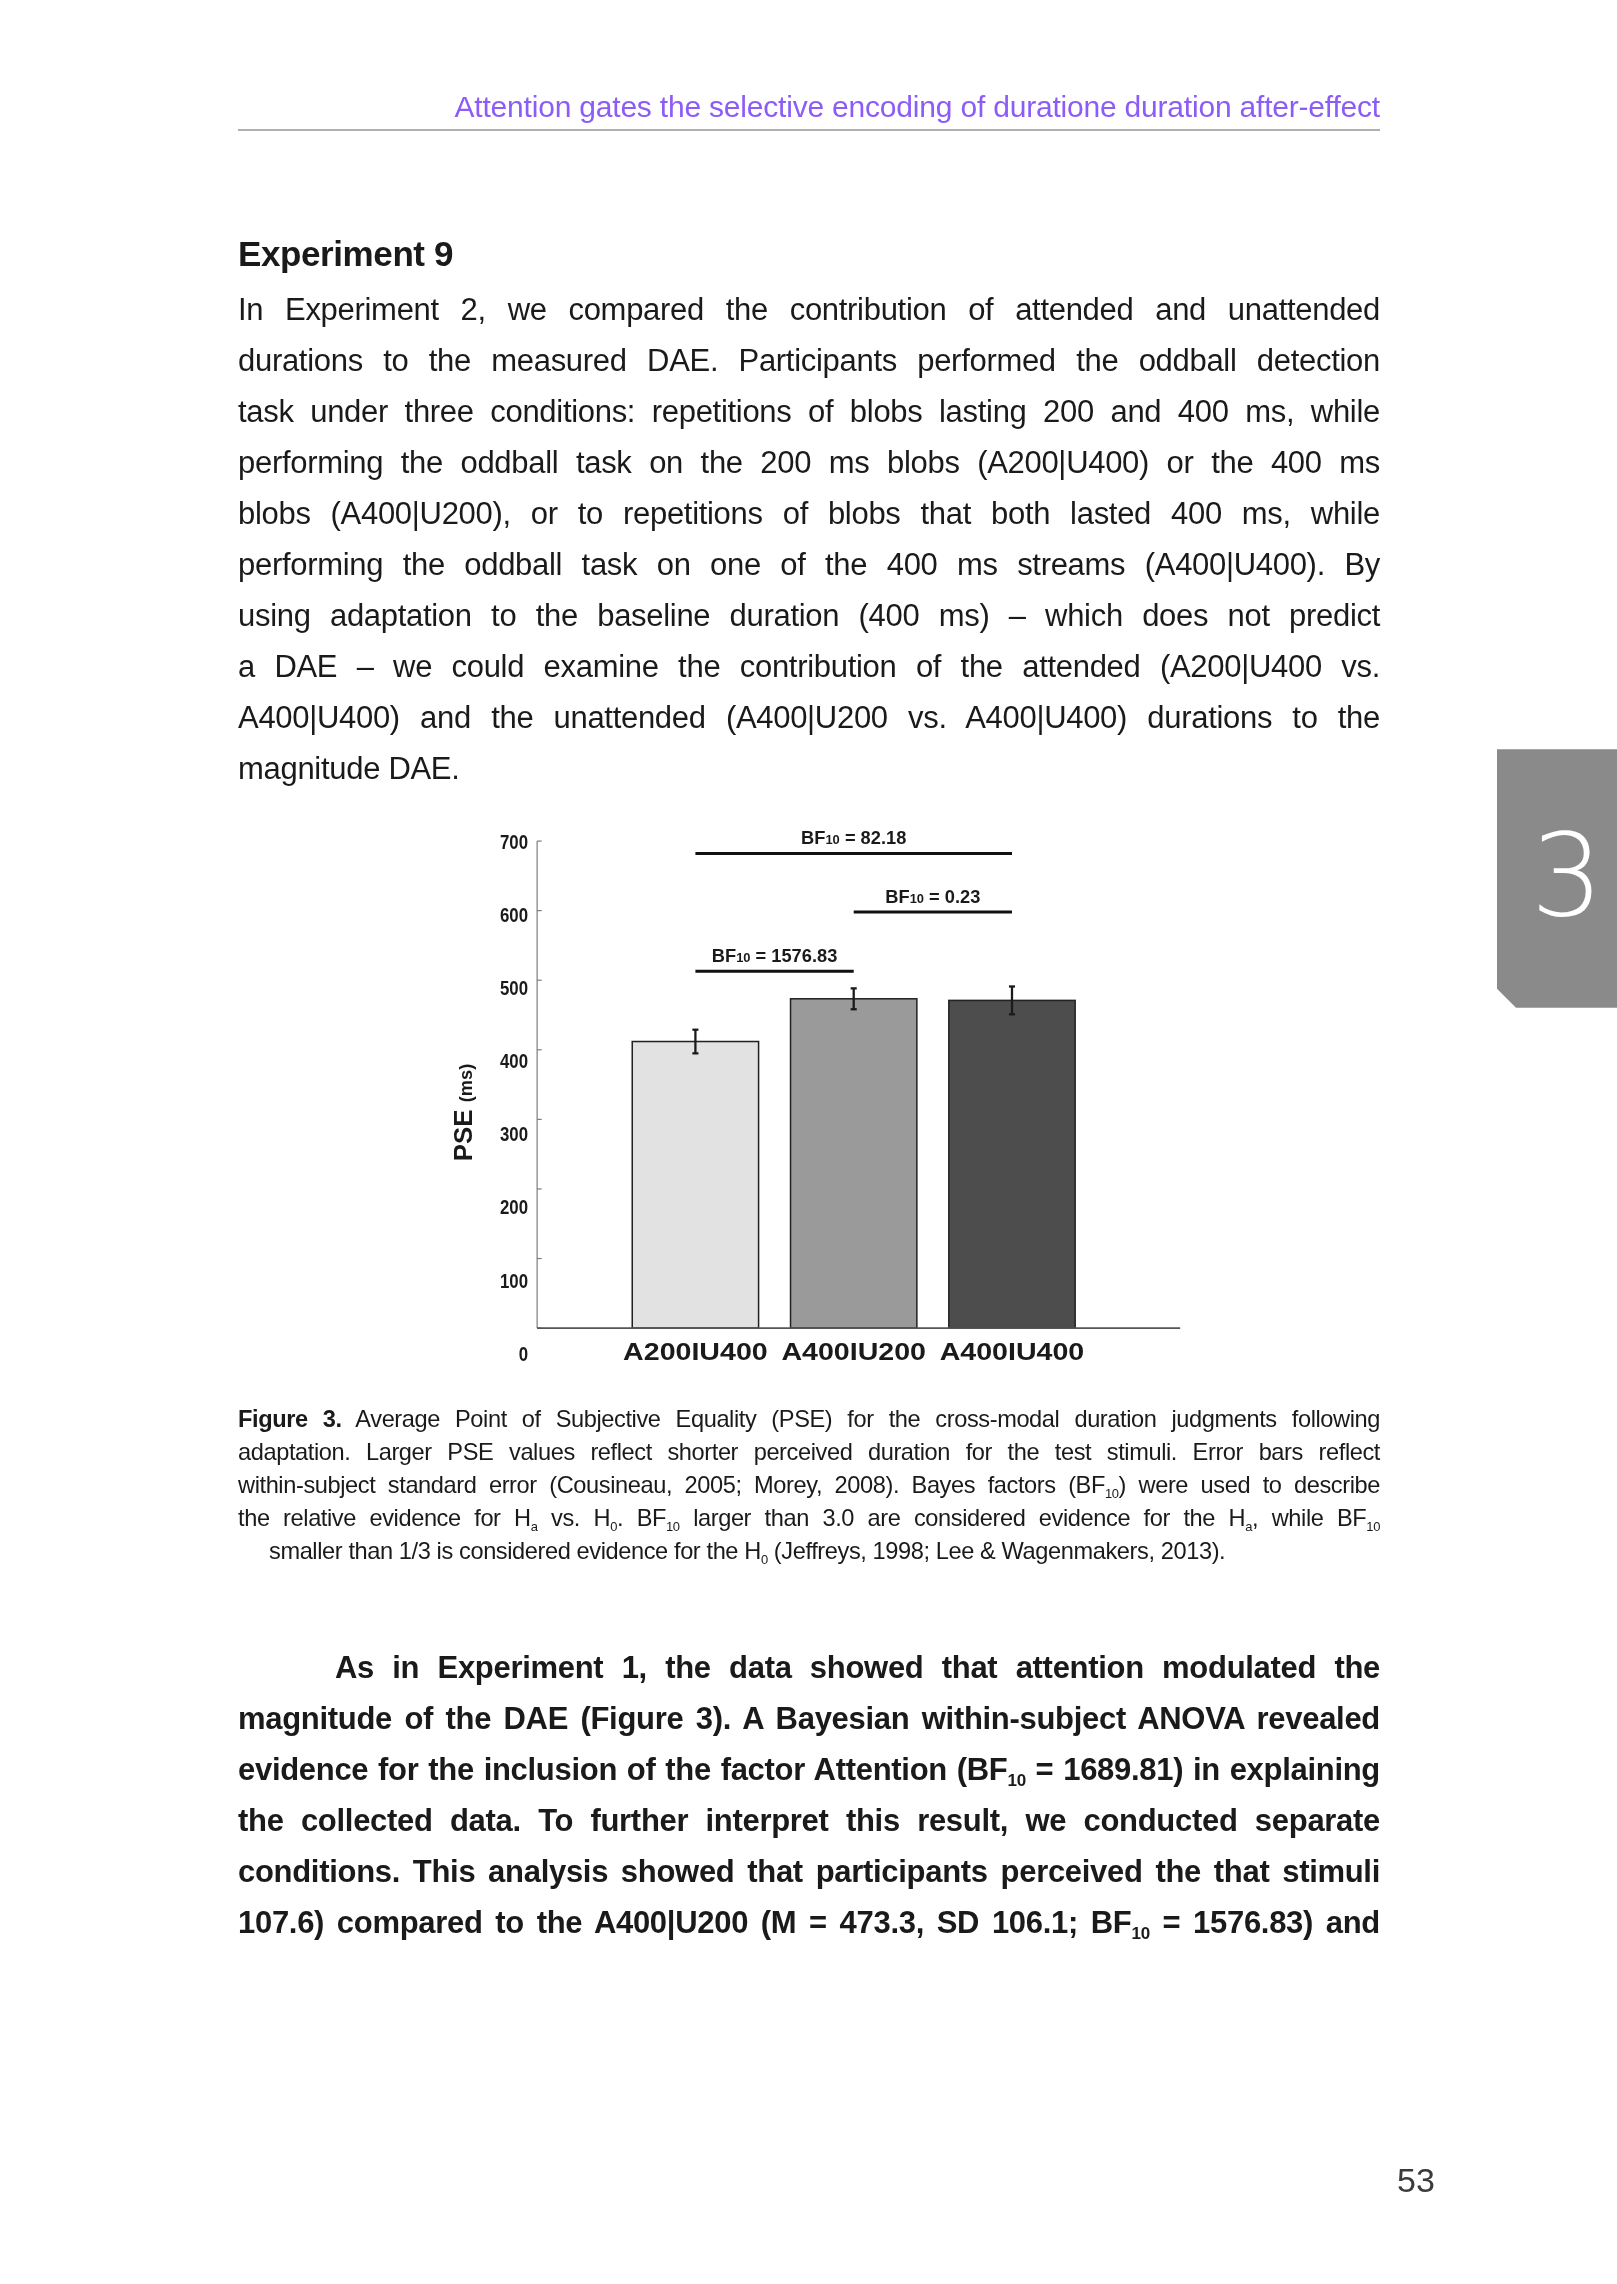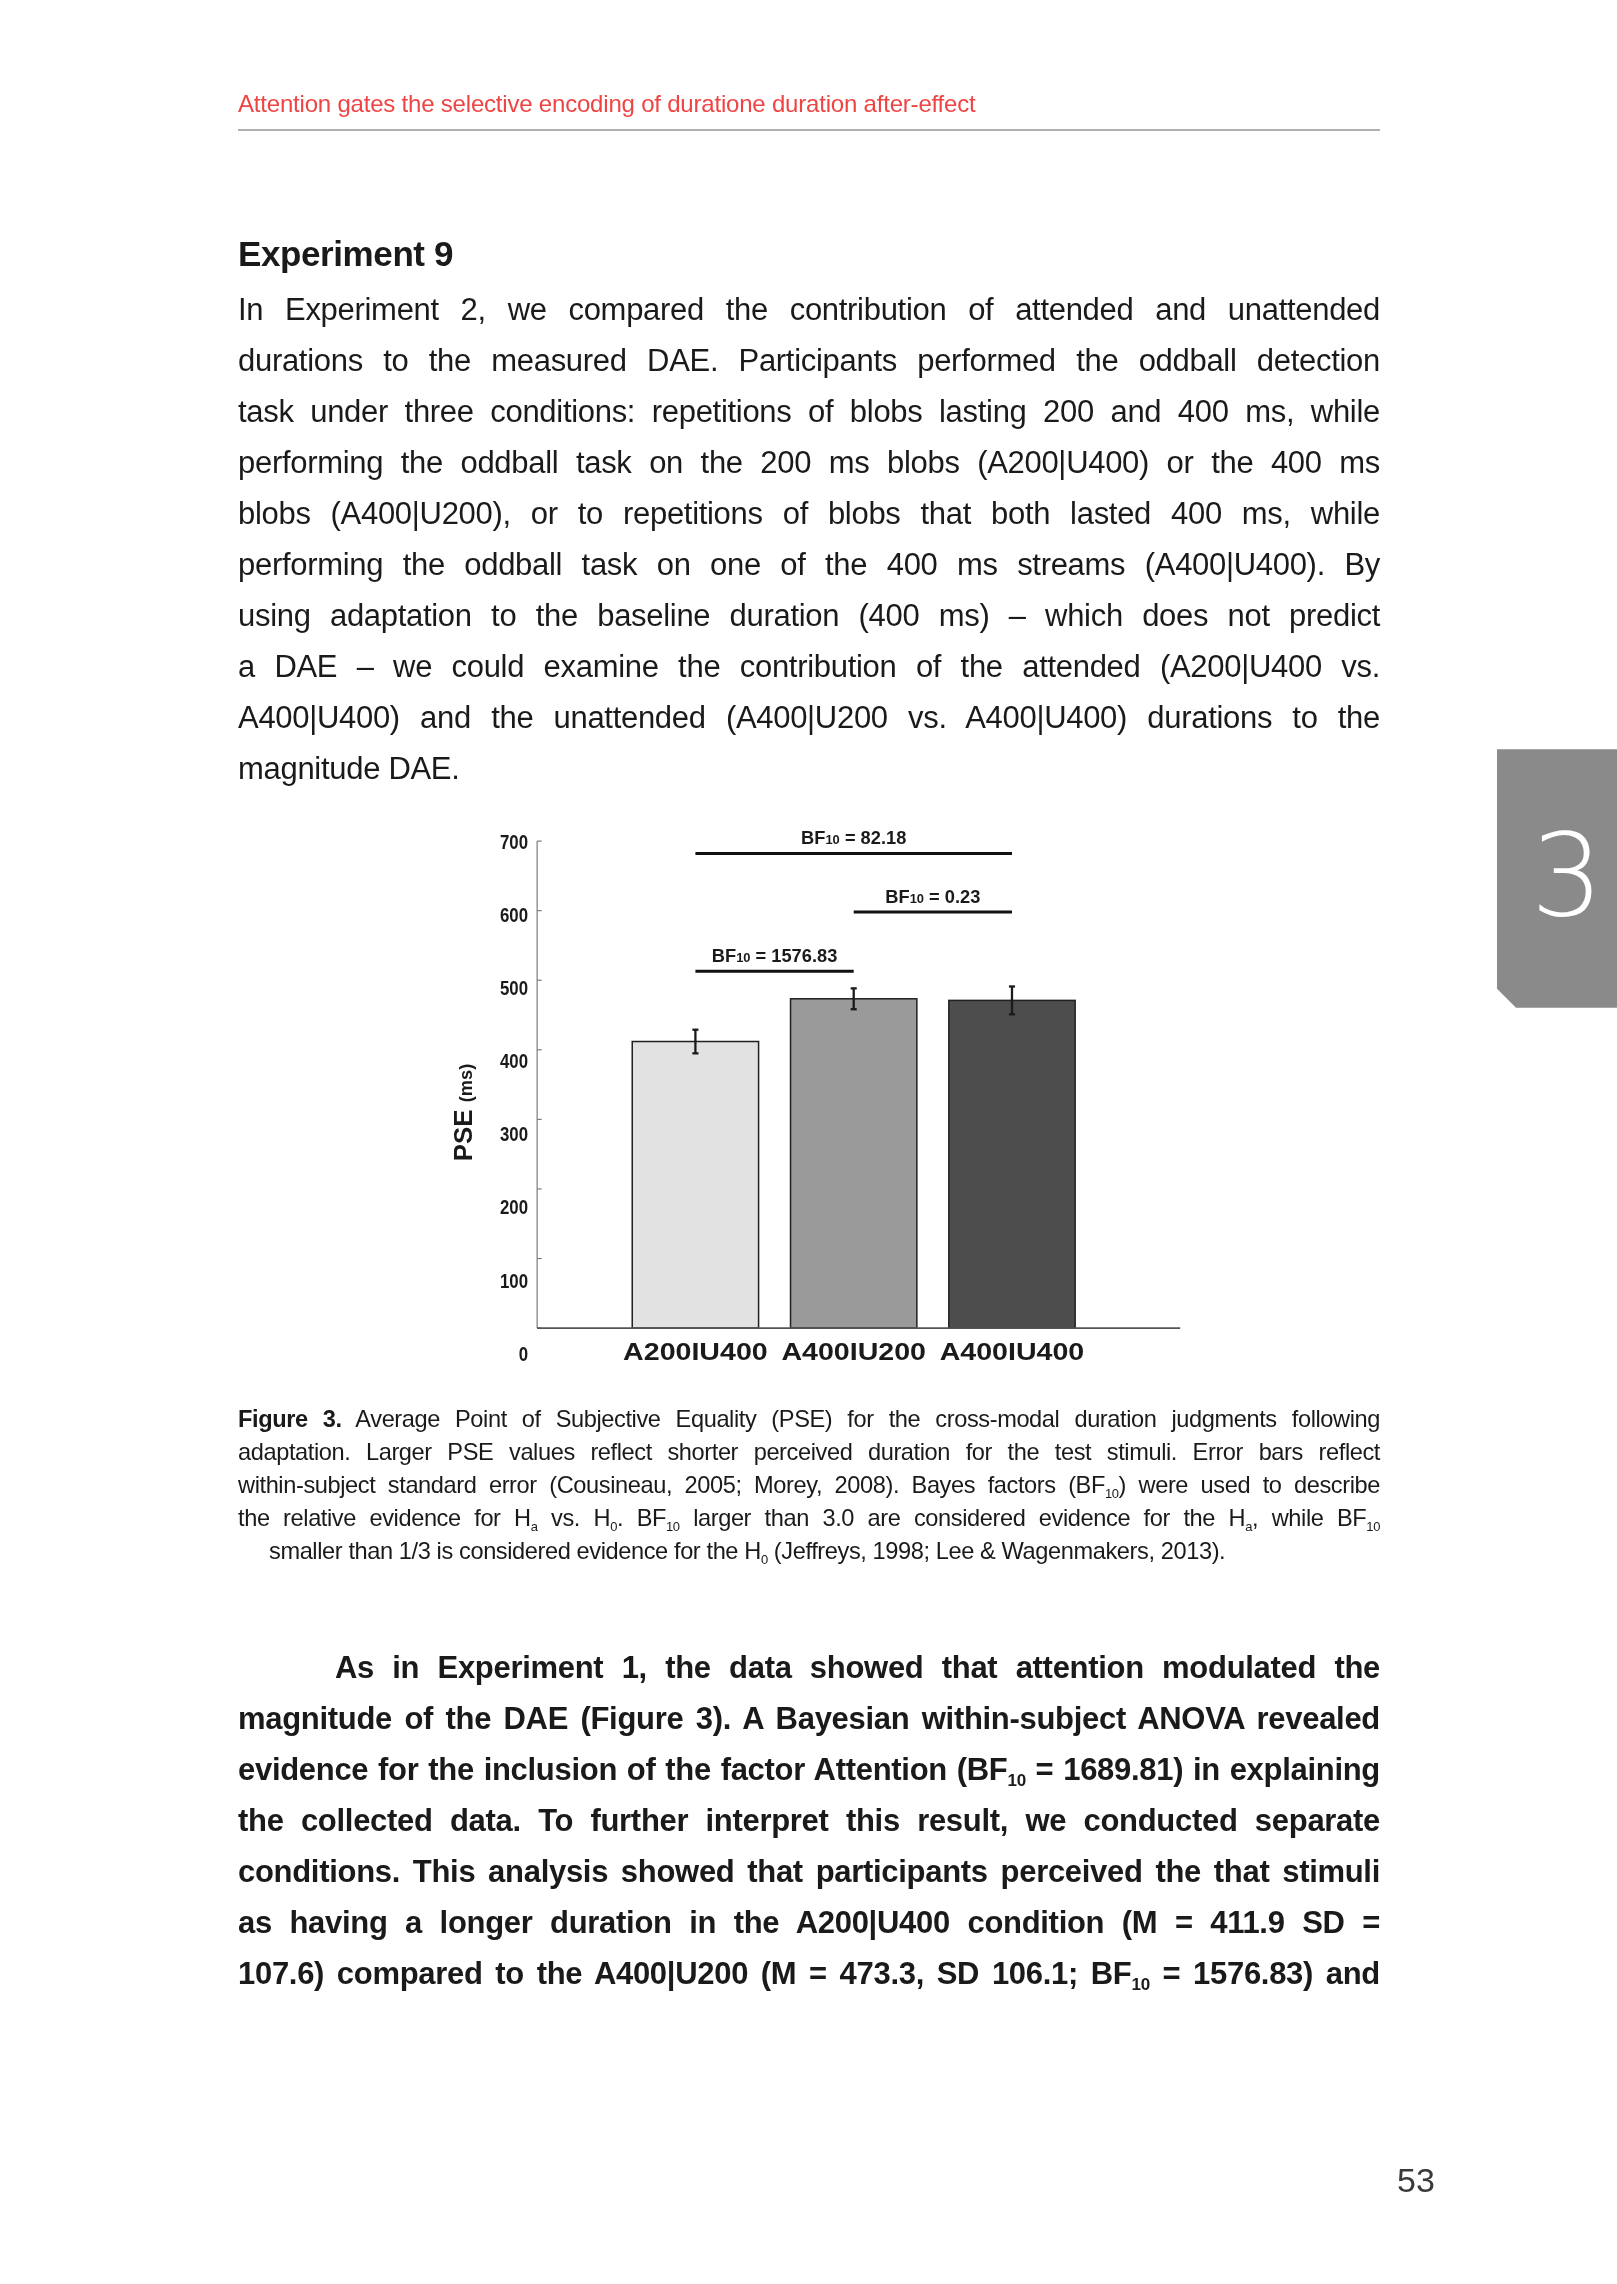--- a/index.html
+++ b/index.html
@@ -1,20 +1,20 @@
 <!DOCTYPE html>
 <html style="font-size:12px"><head>
 <meta charset="utf-8">
 <style>
   html, body { margin: 0; padding: 0; background: #ffffff; }
   body { width: 1618px; height: 2284px; position: relative; overflow: hidden;
          font-family: "Liberation Sans", "DejaVu Sans", sans-serif; color: #1a1a1a; }
 
   .running-header { position: absolute; left: 238px; top: 90px; width: 1142px;
-                    text-align: left; font-size: 24px; color: #ef4444; letter-spacing: -0.2px; }
+                    text-align: right; font-size: 30px; color: #8b5cf6; letter-spacing: -0.2px; }
   .header-rule { position: absolute; left: 238px; top: 129px; width: 1142px; height: 1.5px; background: #b0b0b0; }
 
   .section-heading { position: absolute; left: 238px; top: 234px; font-size: 35px; font-weight: bold;
                      color: #1a1a1a; letter-spacing: -0.4px; }
 
   .para { position: absolute; left: 238px; width: 1142px; font-size: 31px; line-height: 51px;
           text-align: justify; color: #1a1a1a; letter-spacing: -0.3px; }
   .para .line { display: block; text-align: justify; text-align-last: justify; white-space: nowrap; }
   .para .line.last { text-align-last: left; }
   .para .line.indent { padding-left: 97px; }
@@ -113,18 +113,17 @@
     <span class="line ">the relative evidence for H<sub class="s">a</sub> vs. H<sub class="s">0</sub>. BF<sub class="s">10</sub> larger than 3.0 are considered evidence for the H<sub class="s">a</sub>, while BF<sub class="s">10</sub></span>
     <span class="line last">smaller than 1/3 is considered evidence for the H<sub class="s">0</sub> (Jeffreys, 1998; Lee &amp; Wagenmakers, 2013).</span>
   </div>
 
 <div class="para" id="results" style="top: 1642px; font-weight: bold;">
     <span class="line indent">As in Experiment 1, the data showed that attention modulated the</span>
     <span class="line ">magnitude of the DAE (Figure 3). A Bayesian within-subject ANOVA revealed</span>
     <span class="line ">evidence for the inclusion of the factor Attention (BF<sub class="s">10</sub> = 1689.81) in explaining</span>
     <span class="line ">the collected data. To further interpret this result, we conducted separate</span>
     <span class="line ">conditions. This analysis showed that participants perceived the that stimuli</span>
-    <span class="line ">as having a longer duration in the A200|U400 condition (M = 411.9 SD =</span>
     <span class="line ">107.6) compared to the A400|U200 (M = 473.3, SD 106.1; BF<sub class="s">10</sub> = 1576.83) and</span>
   </div>
 
 <div class="page-number">53</div>
 
 
 </body></html>

